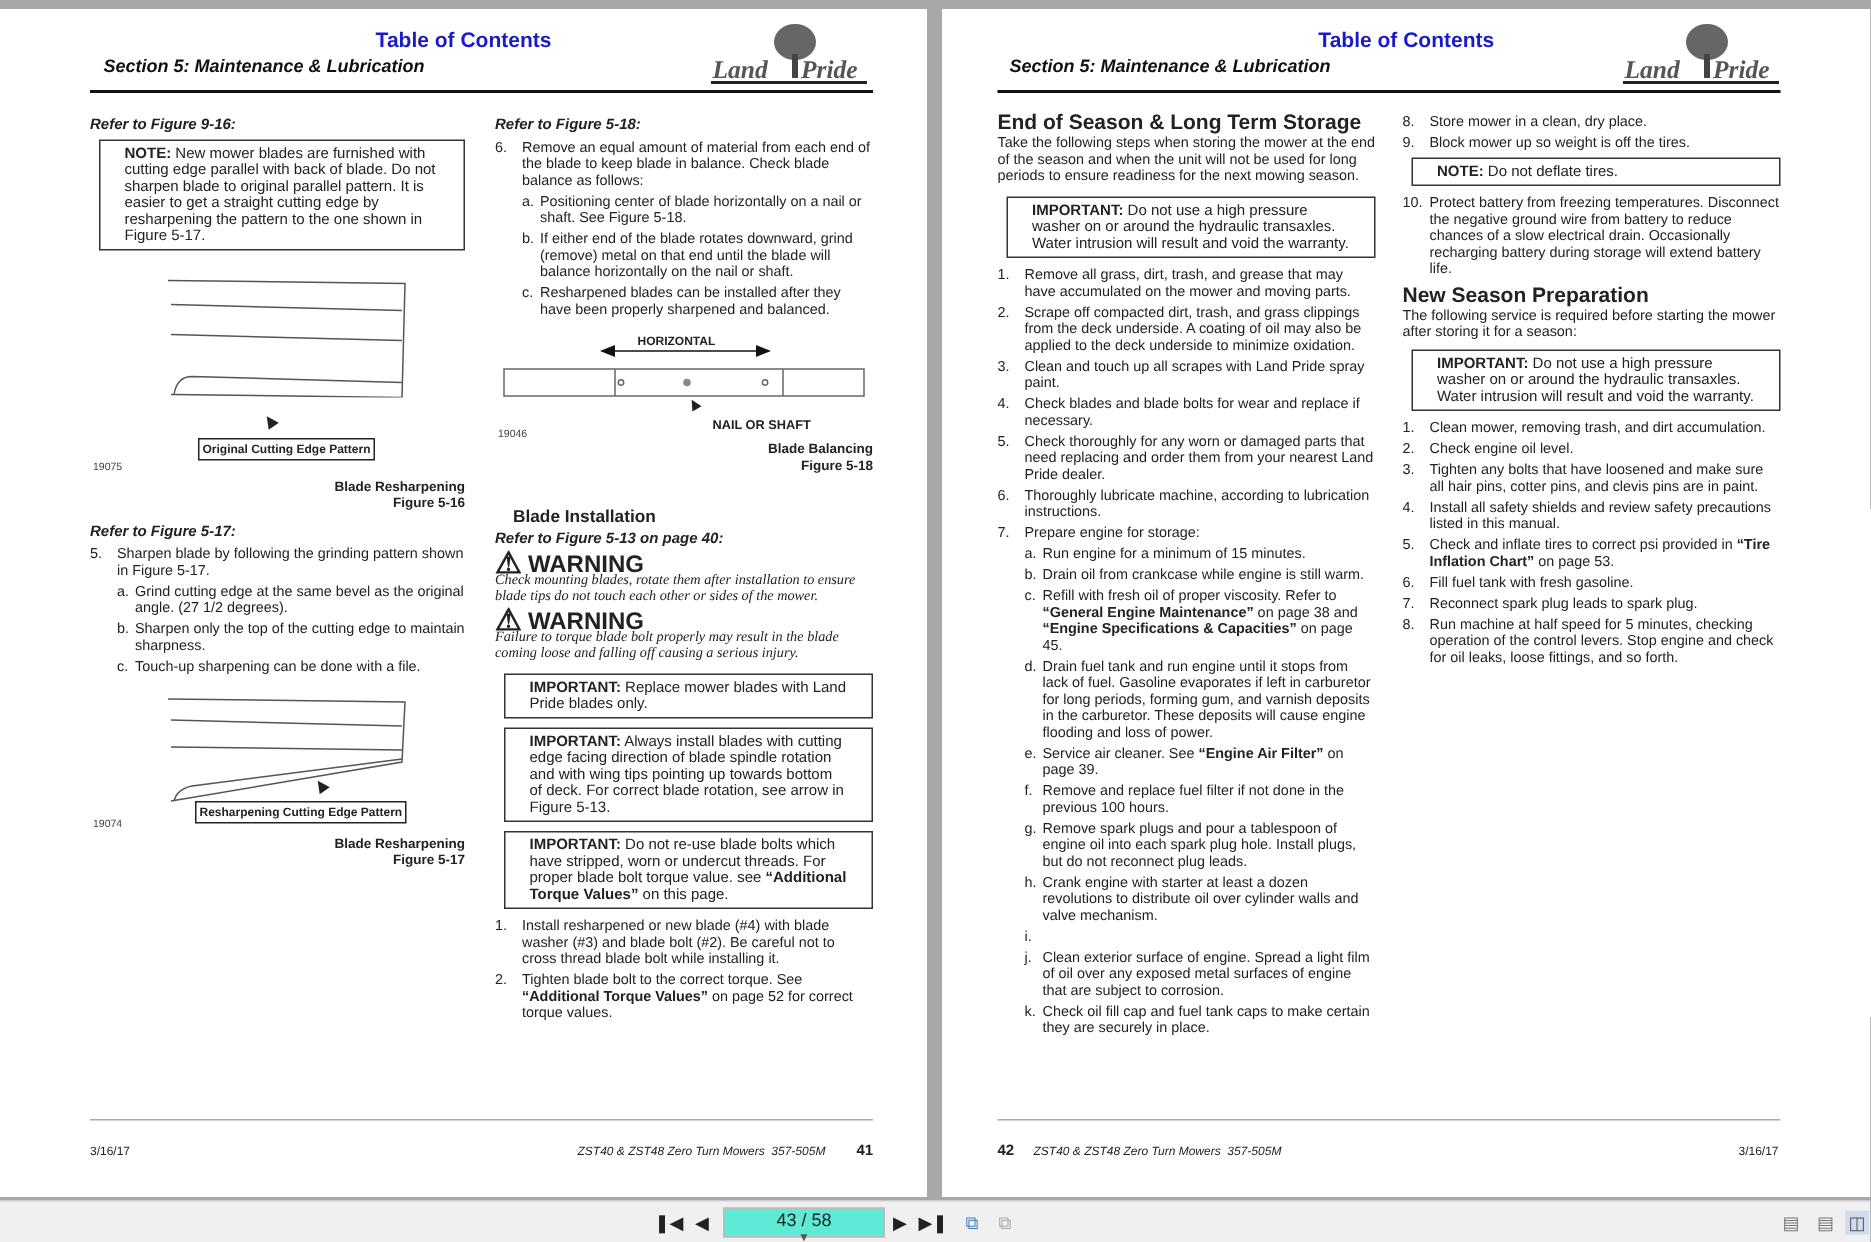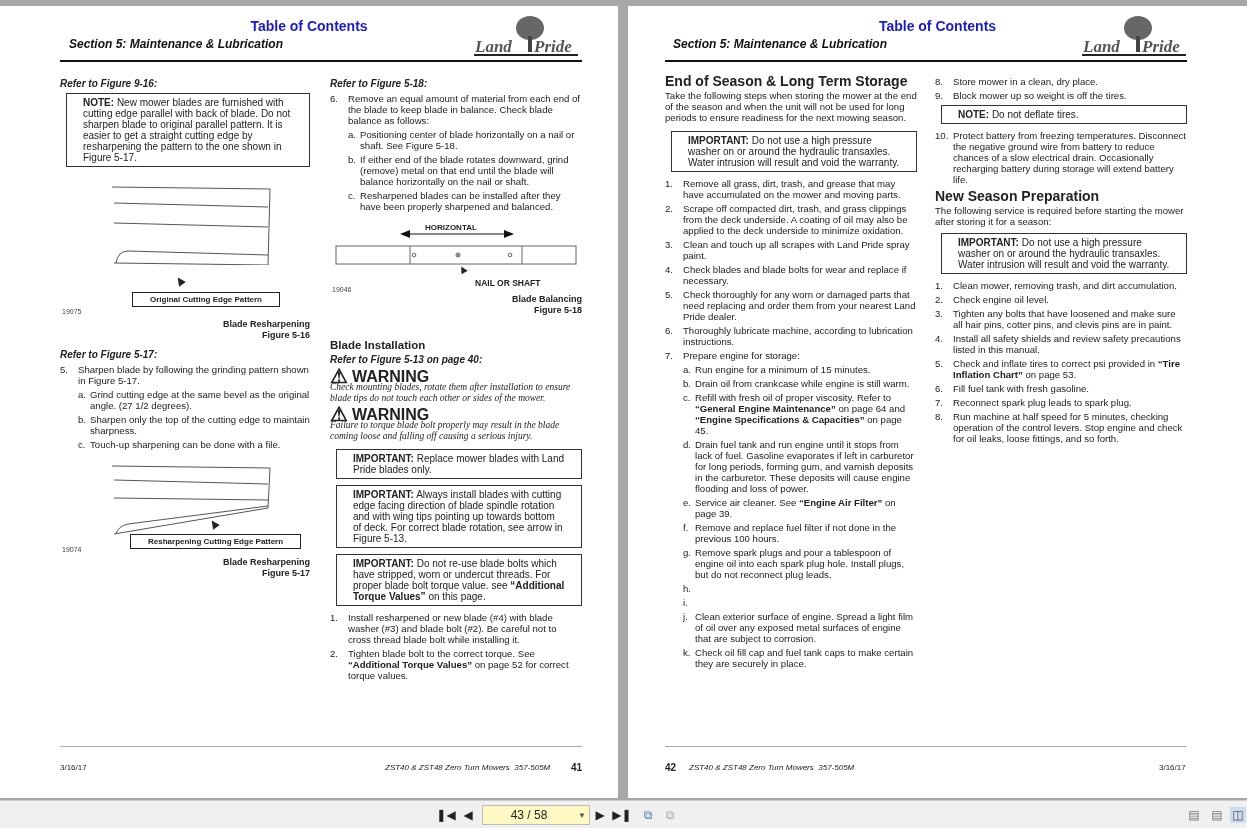--- a/index.html
+++ b/index.html
@@ -15,32 +15,32 @@
   .refer{font-style:italic;font-weight:bold;font-size:10px;margin-bottom:4px;}
   .box{border:1.3px solid #333;padding:3px 16px;margin:0 0 6px 6px;font-size:10px;line-height:11px;}
   .box b{font-weight:bold;}
   .li{display:flex;margin-bottom:3px;}
   .li .n{width:18px;flex:none;}
   .li.sub{padding-left:18px;}
   .li.sub .n{width:12px;}
   .fig{position:relative;height:130px;}
   .figcap{text-align:right;font-weight:bold;font-size:9px;line-height:11px;}
   .fignum{position:absolute;font-size:7px;color:#444;}
-  .callout{position:absolute;border:1px solid #222;font-size:8px;font-weight:bold;padding:1px 17px;background:#fff;white-space:nowrap;}
+  .callout{position:absolute;border:1px solid #222;font-size:8px;font-weight:bold;padding:1px 2px;background:#fff;white-space:nowrap;}
   .h2{font-size:14px;font-weight:bold;margin:0 0 3px 0;}
-  .h3{font-size:11.5px;font-weight:bold;margin:8px 0 3px 0;}
+  .h3{font-size:11.5px;font-weight:bold;margin:8px 0 3px 12px;}
   .warn{display:flex;align-items:flex-end;font-size:16px;font-weight:bold;margin-top:6px;}
   .warn-text{font-family:"Liberation Serif",serif;font-style:italic;font-size:9.5px;line-height:10.5px;margin-bottom:4px;}
   .footer-rule{position:absolute;top:740px;height:1px;background:#aaa;}
   .footer{position:absolute;top:757px;font-size:8px;text-align:center;}
   .footer i{font-style:italic;}
   .pn{font-weight:bold;font-size:10px;}
   #toolbar{position:absolute;left:0;top:800px;width:1247px;height:28px;background:#f0f0f0;border-top:1px solid #ccc;}
   .tb-btn{position:absolute;top:6px;height:16px;width:16px;display:flex;align-items:center;justify-content:center;font-size:12px;color:#222;cursor:pointer;}
-  #page-input{position:absolute;left:482px;top:4px;width:106px;height:18px;border:1px solid #bbb;background:#fef9c3;font-size:12px;display:flex;align-items:center;}
+  #page-input{position:absolute;left:482px;top:4px;width:106px;height:18px;border:1px solid #bbb;background:#5eead4;font-size:12px;display:flex;align-items:center;flex-direction:column;}
   #page-input span.v{flex:1;text-align:center;}
   #page-input span.dd{width:14px;font-size:8px;color:#555;text-align:center;}
 </style>
 </head>
 <body>
 
 <div class="page" id="page-left">
   <div class="hdr-title">Table of Contents</div>
   <div class="hdr-section" style="left:69px">Section 5: Maintenance &amp; Lubrication</div>
   <svg class="logo" style="left:472px" viewBox="0 0 108 46">
@@ -222,40 +222,41 @@
     <div class="li sub">
         <span class="n">a.</span>
         <span>Run engine for a minimum of 15 minutes.</span>
       </div>
     <div class="li sub">
         <span class="n">b.</span>
         <span>Drain oil from crankcase while engine is still warm.</span>
       </div>
     <div class="li sub">
         <span class="n">c.</span>
-        <span><span>Refill with fresh oil of proper viscosity. Refer to </span><b>“General Engine Maintenance”</b><span> on page 64 and </span><b>“Engine Specifications &amp; Capacities”</b><span> on page 45.</span></span>
+        <span><span>Refill with fresh oil of proper viscosity. Refer to </span><b>“General Engine Maintenance”</b><span> on page 38 and </span><b>“Engine Specifications &amp; Capacities”</b><span> on page 45.</span></span>
       </div>
     <div class="li sub">
         <span class="n">d.</span>
         <span>Drain fuel tank and run engine until it stops from lack of fuel. Gasoline evaporates if left in carburetor for long periods, forming gum, and varnish deposits in the carburetor. These deposits will cause engine flooding and loss of power.</span>
       </div>
     <div class="li sub">
         <span class="n">e.</span>
         <span><span>Service air cleaner. See </span><b>“Engine Air Filter”</b><span> on page 39.</span></span>
       </div>
     <div class="li sub">
         <span class="n">f.</span>
         <span>Remove and replace fuel filter if not done in the previous 100 hours.</span>
       </div>
     <div class="li sub">
         <span class="n">g.</span>
         <span>Remove spark plugs and pour a tablespoon of engine oil into each spark plug hole. Install plugs, but do not reconnect plug leads.</span>
       </div>
     <div class="li sub">
         <span class="n">h.</span>
+        <span>Crank engine with starter at least a dozen revolutions to distribute oil over cylinder walls and valve mechanism.</span>
       </div>
     <div class="li sub">
         <span class="n">i.</span>
       </div>
     <div class="li sub">
         <span class="n">j.</span>
         <span>Clean exterior surface of engine. Spread a light film of oil over any exposed metal surfaces of engine that are subject to corrosion.</span>
       </div>
     <div class="li sub">
         <span class="n">k.</span>

